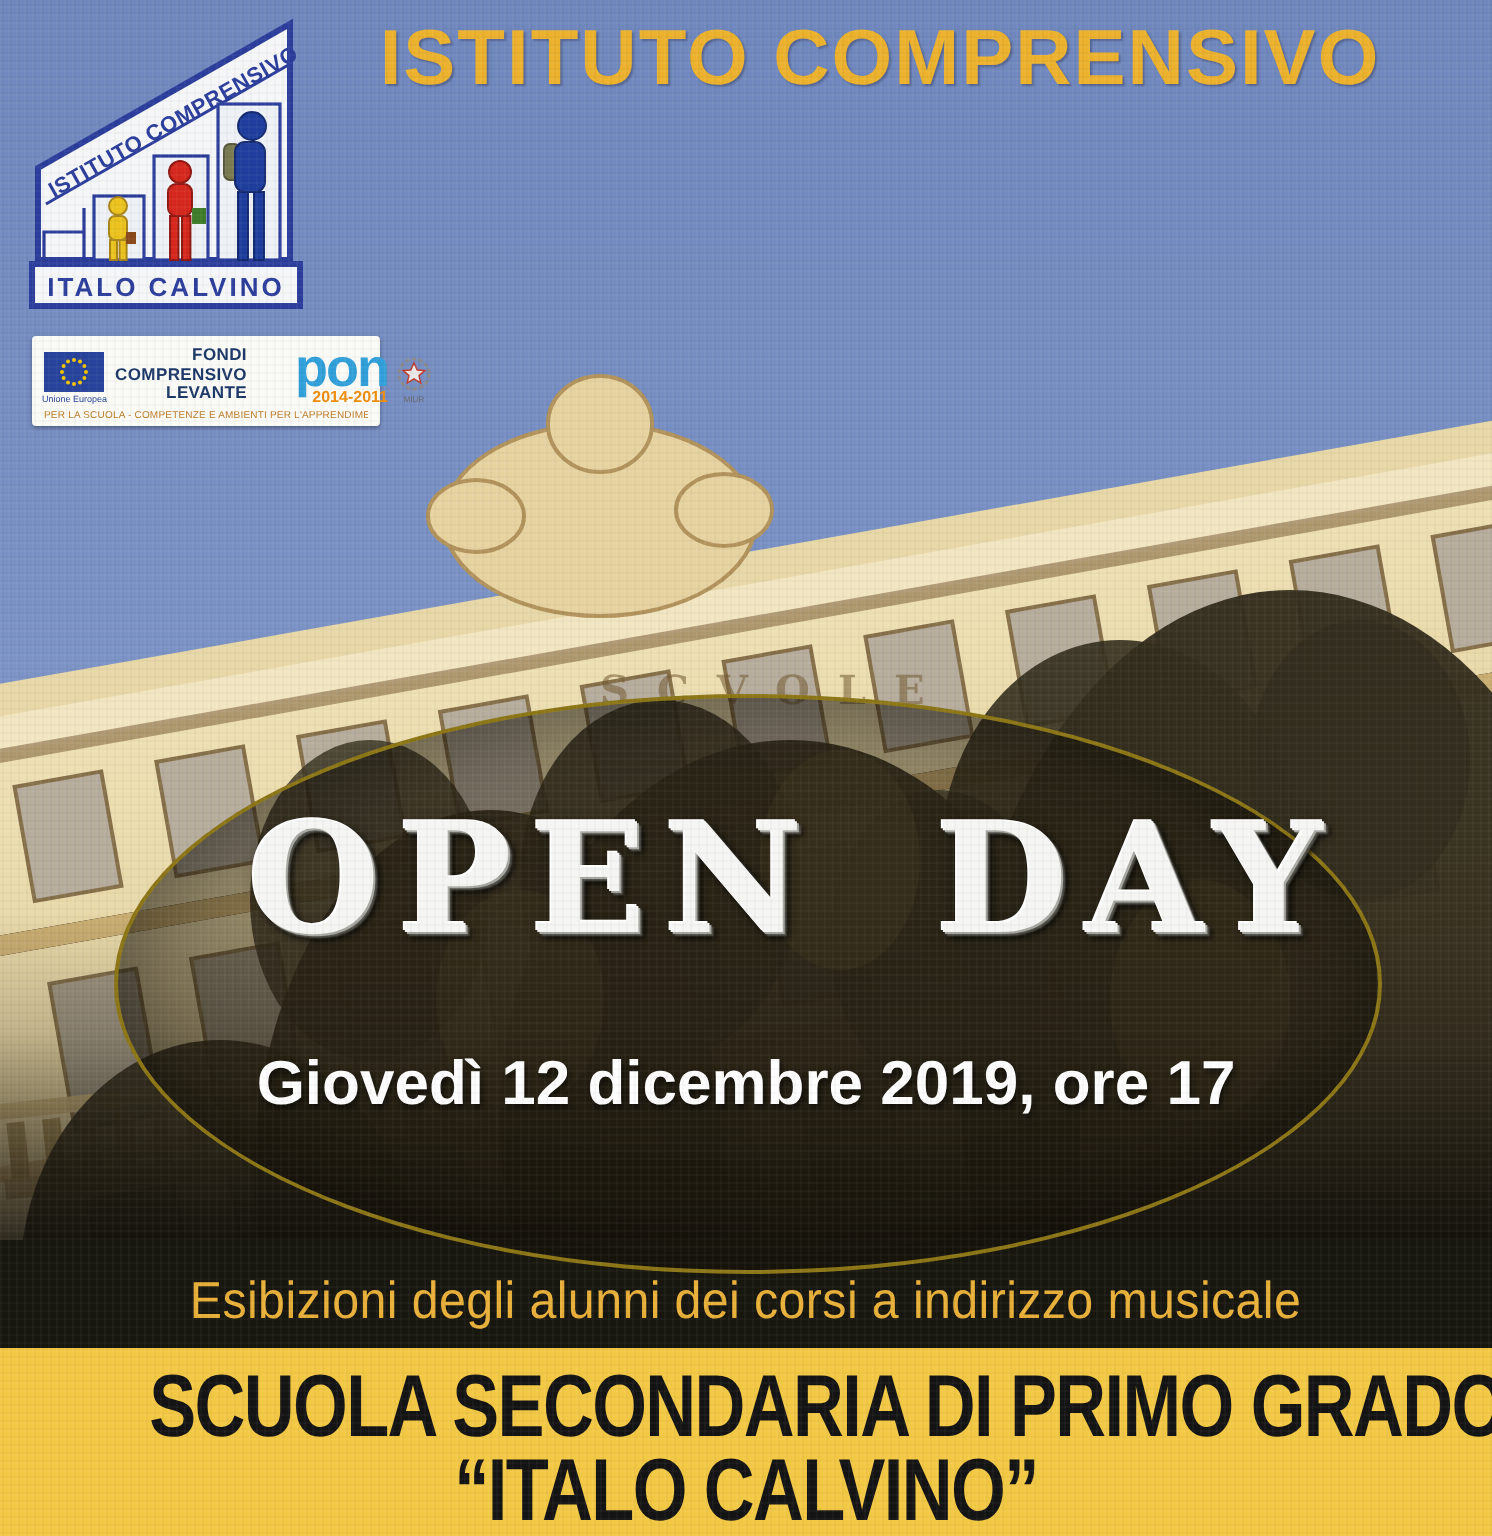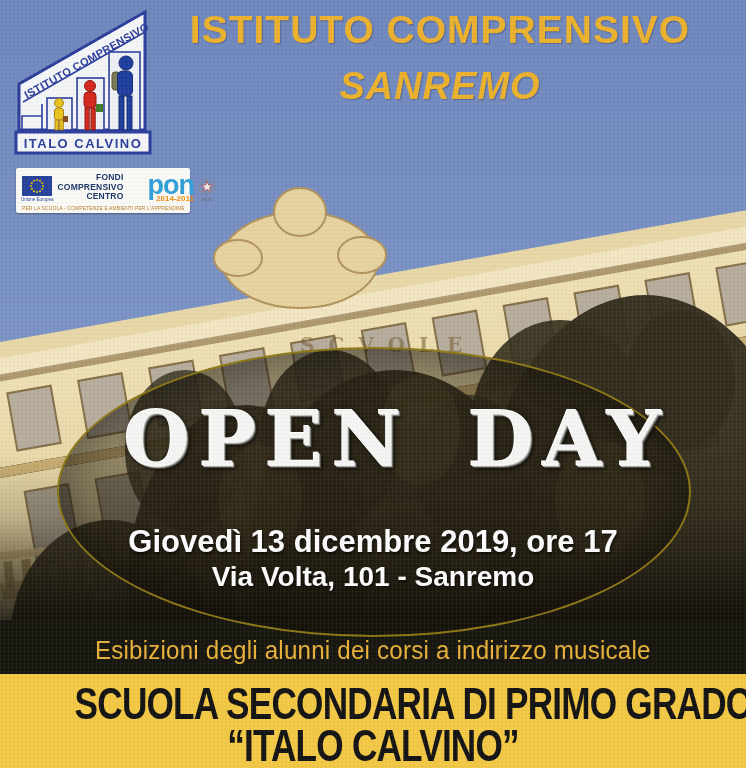--- a/index.html
+++ b/index.html
@@ -246,21 +246,20 @@
       <rect x="103.5" y="65" width="15" height="25" rx="5"></rect>
       <rect x="105" y="90" width="5" height="34"></rect>
       <rect x="113" y="90" width="5" height="34"></rect>
     </g>
     <rect x="2" y="126" width="134" height="21" fill="#f5f6f8" stroke="#2c3e9c" stroke-width="3"></rect>
     <text x="69" y="142" text-anchor="middle" font-family="Liberation Sans, sans-serif" font-size="13" font-weight="bold" fill="#2c3e9c" letter-spacing="1.5">ITALO CALVINO</text>
   </svg>
 
   <div class="titles">
     <div class="t t1">ISTITUTO COMPRENSIVO</div>
-    <div class="t t2">SANREMO</div>
   </div>
 
   <div class="pon">
     <div class="eu">
       <svg width="30" height="20" viewBox="0 0 30 20">
         <rect width="30" height="20" fill="#27439c"></rect>
         <g fill="#f5c400">
           <circle cx="15" cy="4" r="1"></circle>
             <circle cx="18" cy="4.8" r="1"></circle>
             <circle cx="20.2" cy="7" r="1"></circle>
@@ -273,40 +272,39 @@
           <circle cx="9" cy="10" r="1"></circle>
             <circle cx="9.8" cy="7" r="1"></circle>
             <circle cx="12" cy="4.8" r="1"></circle>
         </g>
       </svg>
       <span class="eucap">Unione Europea</span>
     </div>
     <div class="fondi">
       <span>FONDI</span>
       <span>COMPRENSIVO</span>
-      <span>CENTRO</span>
+      <span>LEVANTE</span>
     </div>
     <div class="ponlogo">
       <span class="ponword">pon</span>
       <span class="ponyears">2014-2011</span>
     </div>
     <div class="miur">
       <svg width="18" height="18" viewBox="0 0 18 18">
         <circle cx="9" cy="9" r="7.5" fill="none" stroke="#8a8a8a" stroke-width="1.4" stroke-dasharray="2.2 1.2"></circle>
         <path d="M9 3.5 L10.6 7 L14.4 7.3 L11.5 9.8 L12.4 13.5 L9 11.4 L5.6 13.5 L6.5 9.8 L3.6 7.3 L7.4 7 Z" fill="#e9e9e9" stroke="#c0392b" stroke-width=".7"></path>
       </svg>
       <span class="miurcap">MIUR</span>
     </div>
     <div class="tagline">PER LA SCUOLA - COMPETENZE E AMBIENTI PER L'APPRENDIMENTO (FSE-FESR)</div>
   </div>
 
   <div class="ellipse"></div>
   <div class="openday">OPEN DAY</div>
-  <div class="dateline">Giovedì 13 dicembre 2019, ore 17</div>
-  <div class="addrline">Via Volta, 101 - Sanremo</div>
+  <div class="dateline">Giovedì 12 dicembre 2019, ore 17</div>
 
   <div class="band-black">
     <div class="music">Esibizioni degli alunni dei corsi a indirizzo musicale</div>
   </div>
   <div class="band-yellow">
     <div class="s1">SCUOLA SECONDARIA DI PRIMO GRADO</div>
     <div class="s2">“ITALO CALVINO”</div>
   </div>
 
   <div class="texture"></div>

